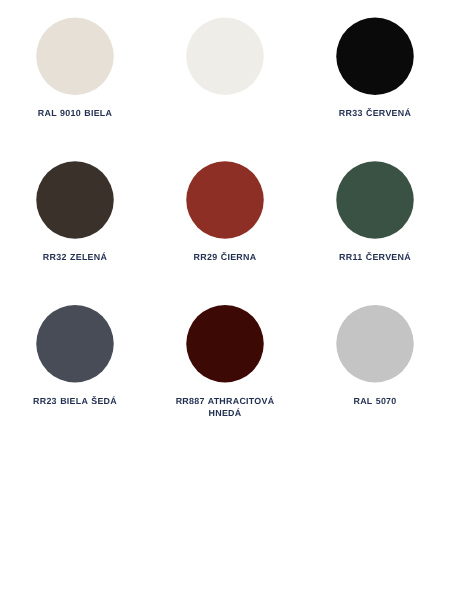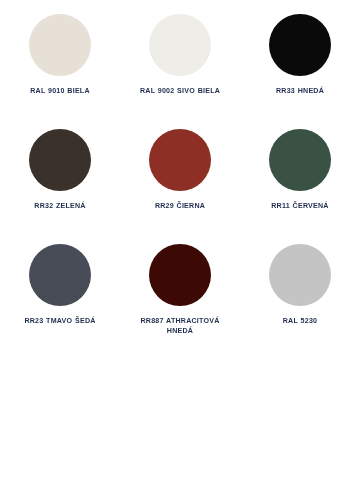--- a/index.html
+++ b/index.html
@@ -49,44 +49,43 @@
 </head>
 <body style="background: rgb(255, 255, 255);">
 
 <div id="swatch-grid">
     <div class="swatch-cell">
       <div class="swatch-circle" style="background: rgb(230, 224, 215);"></div>
       <div class="swatch-label">RAL 9010 BIELA</div>
     </div>
     <div class="swatch-cell">
       <div class="swatch-circle" style="background: rgb(239, 237, 231);"></div>
-      <div class="swatch-label">RAL 9002 SIVO BIELA</div>
     </div>
     <div class="swatch-cell">
       <div class="swatch-circle" style="background: rgb(10, 10, 10);"></div>
-      <div class="swatch-label">RR33 HNEDÁ</div>
+      <div class="swatch-label">RR33 ČERVENÁ</div>
     </div>
     <div class="swatch-cell">
       <div class="swatch-circle" style="background: rgb(58, 49, 42);"></div>
       <div class="swatch-label">RR32 ZELENÁ</div>
     </div>
     <div class="swatch-cell">
       <div class="swatch-circle" style="background: rgb(141, 47, 36);"></div>
       <div class="swatch-label">RR29 ČIERNA</div>
     </div>
     <div class="swatch-cell">
       <div class="swatch-circle" style="background: rgb(58, 82, 67);"></div>
       <div class="swatch-label">RR11 ČERVENÁ</div>
     </div>
     <div class="swatch-cell">
       <div class="swatch-circle" style="background: rgb(71, 76, 87);"></div>
-      <div class="swatch-label">RR23 TMAVO ŠEDÁ</div>
+      <div class="swatch-label">RR23 BIELA ŠEDÁ</div>
     </div>
     <div class="swatch-cell">
       <div class="swatch-circle" style="background: rgb(61, 9, 4);"></div>
       <div class="swatch-label">RR887 ATHRACITOVÁ HNEDÁ</div>
     </div>
     <div class="swatch-cell">
       <div class="swatch-circle" style="background: rgb(196, 196, 196);"></div>
-      <div class="swatch-label">RAL 5230</div>
+      <div class="swatch-label">RAL 5070</div>
     </div>
     <div class="swatch-cell is-empty"></div>
   </div>
 
 </body></html>

